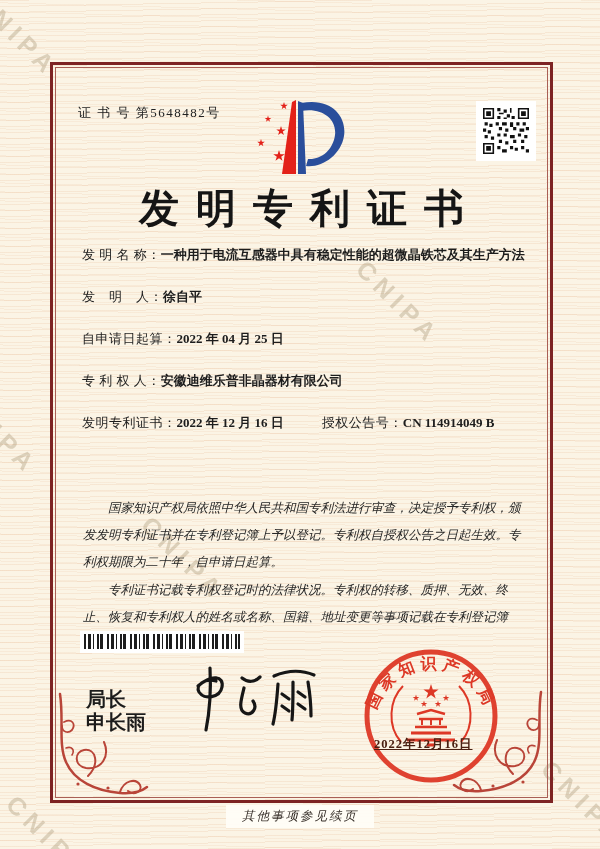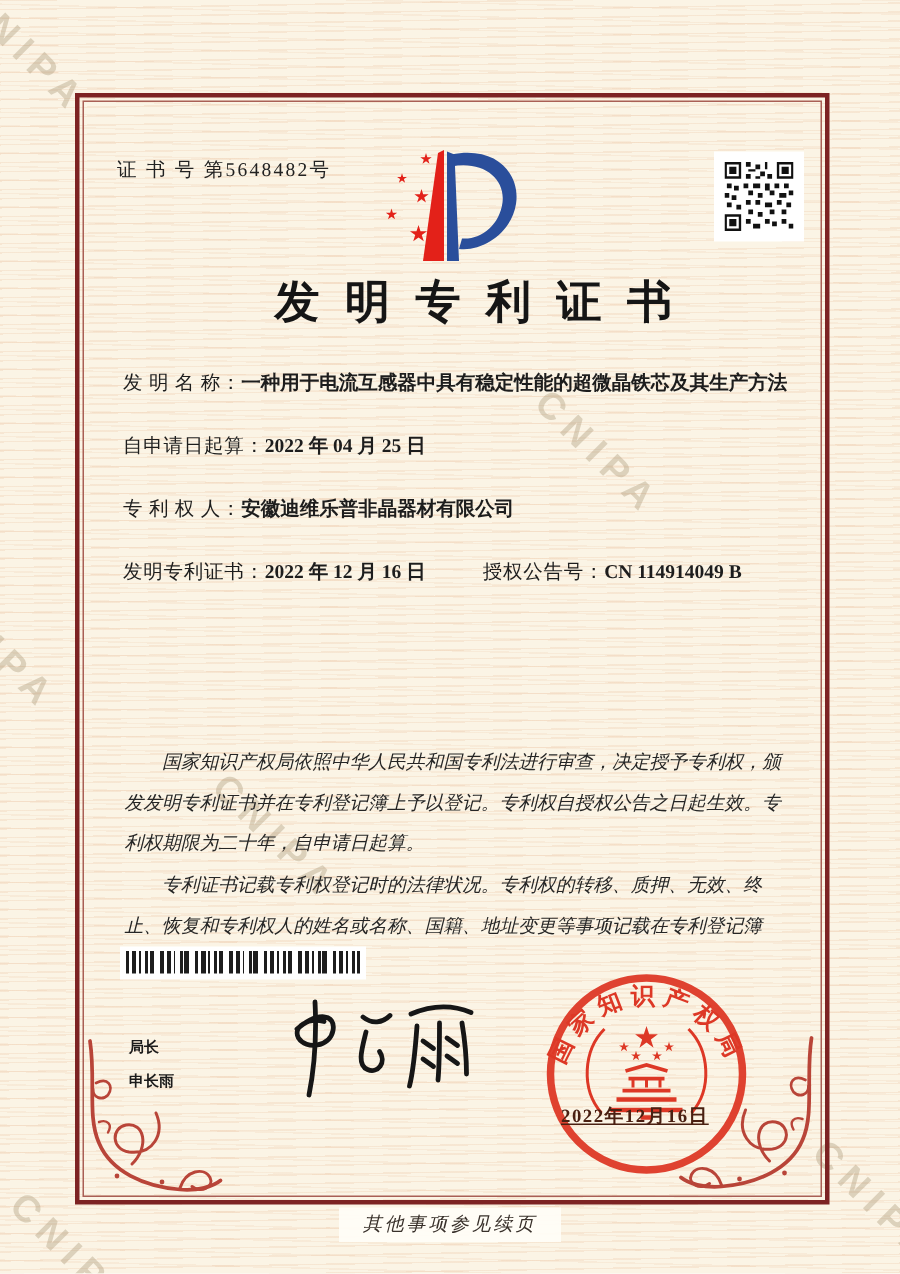--- a/index.html
+++ b/index.html
@@ -17,39 +17,39 @@
   
   .frame{position:absolute;z-index:2;left:50px;top:62px;width:503px;height:741px;
          box-sizing:border-box;border:3px solid #7d2323;}
   .frame-inner{position:absolute;inset:2px;border:1px solid #a95f55;}
   
   .cert-no{position:absolute;z-index:3;left:78px;top:104px;font-size:13px;
            letter-spacing:1.5px;color:#222;}
   .logo{position:absolute;z-index:3;left:250px;top:98px;}
   .qr-box{position:absolute;z-index:3;left:476px;top:101px;width:60px;height:60px;background:#fff;}
   .qr-box svg{position:absolute;left:7px;top:7px;}
-  .title{position:absolute;z-index:3;left:64px;top:181px;width:503px;text-align:center;
-         font-size:30px;font-weight:700;color:#151515;letter-spacing:17px;text-indent:17px;}
+  .title{position:absolute;z-index:3;left:50px;top:181px;width:503px;text-align:center;
+         font-size:40px;font-weight:700;color:#151515;letter-spacing:17px;text-indent:17px;}
   .fields{position:absolute;z-index:3;left:82px;top:244px;width:450px;
           display:flex;flex-direction:column;gap:21px;font-size:13px;color:#1d1d1d;}
   .frow{white-space:nowrap;line-height:21px;}
   .flab{letter-spacing:0.5px;}
   .fval{font-weight:700;}
   .fval2-gap{display:inline-block;width:38px;}
   .body-text{position:absolute;z-index:3;left:82px;top:494px;width:440px;
              font-size:12.5px;line-height:27px;font-style:italic;color:#262626;}
   .body-text p{margin:1px;text-indent:2em;}
   .barcode-strip{position:absolute;z-index:3;left:80px;top:631px;width:164px;height:22px;background:#fff;}
   .barcode{position:absolute;left:4px;top:3px;width:156px;height:15px;
            background:repeating-linear-gradient(90deg,#1d1d1d 0 2px,#fff 2px 4px,#1d1d1d 4px 7px,
              #fff 7px 9px,#1d1d1d 9px 10px,#fff 10px 13px,#1d1d1d 13px 15px,#fff 15px 16px,
              #1d1d1d 16px 19px,#fff 19px 23px);}
   .issuer{position:absolute;z-index:3;left:86px;top:688px;
-          font-family:Liberation Mono, monospace;
-          font-weight:700;font-size:10px;color:#1c1c1c;line-height:23px;}
+          font-family:Liberation Sans, sans-serif;
+          font-weight:700;font-size:20px;color:#1c1c1c;line-height:23px;}
   .signature{position:absolute;z-index:4;left:172px;top:662px;}
   .seal{position:absolute;z-index:4;left:361px;top:646px;}
   .seal-date{position:absolute;z-index:5;left:374px;top:736px;width:112px;
              font-size:12.5px;font-weight:700;color:#4a2012;letter-spacing:1px;white-space:nowrap;text-decoration:underline;}
   .page-info{position:absolute;z-index:3;left:50px;top:774px;width:503px;text-align:center;
              font-size:11.5px;letter-spacing:1px;color:#2a2a2a;}
   .footer-note{position:absolute;z-index:3;left:0;top:805px;width:600px;text-align:center;}
   .footer-note span{display:inline-block;background:rgba(255,253,247,0.95);padding:3px 16px;
              font-size:12.5px;font-style:italic;color:#38302a;letter-spacing:2px;}
   .flourish{position:absolute;z-index:3;opacity:.9;}
@@ -109,20 +109,23 @@
     </svg>
   </div>
 
   <div class="title">发明专利证书</div>
 
   <div class="fields">
     <div class="frow">
       <span class="flab">发 明 名 称：</span><span class="fval">一种用于电流互感器中具有稳定性能的超微晶铁芯及其生产方法</span>
     </div>
     <div class="frow">
+      <span class="flab">发　明　人：</span><span class="fval">徐自平</span>
+    </div>
+    <div class="frow">
       <span class="flab">自申请日起算：</span><span class="fval">2022 年 04 月 25 日</span>
     </div>
     <div class="frow">
       <span class="flab">专 利 权 人：</span><span class="fval">安徽迪维乐普非晶器材有限公司</span>
     </div>
     <div class="frow">
       <span class="flab">发明专利证书：</span><span class="fval">2022 年 12 月 16 日</span><span class="fval2-gap"></span><span class="flab">授权公告号：</span><span class="fval">CN 114914049 B</span>
     </div>
   </div>
 

